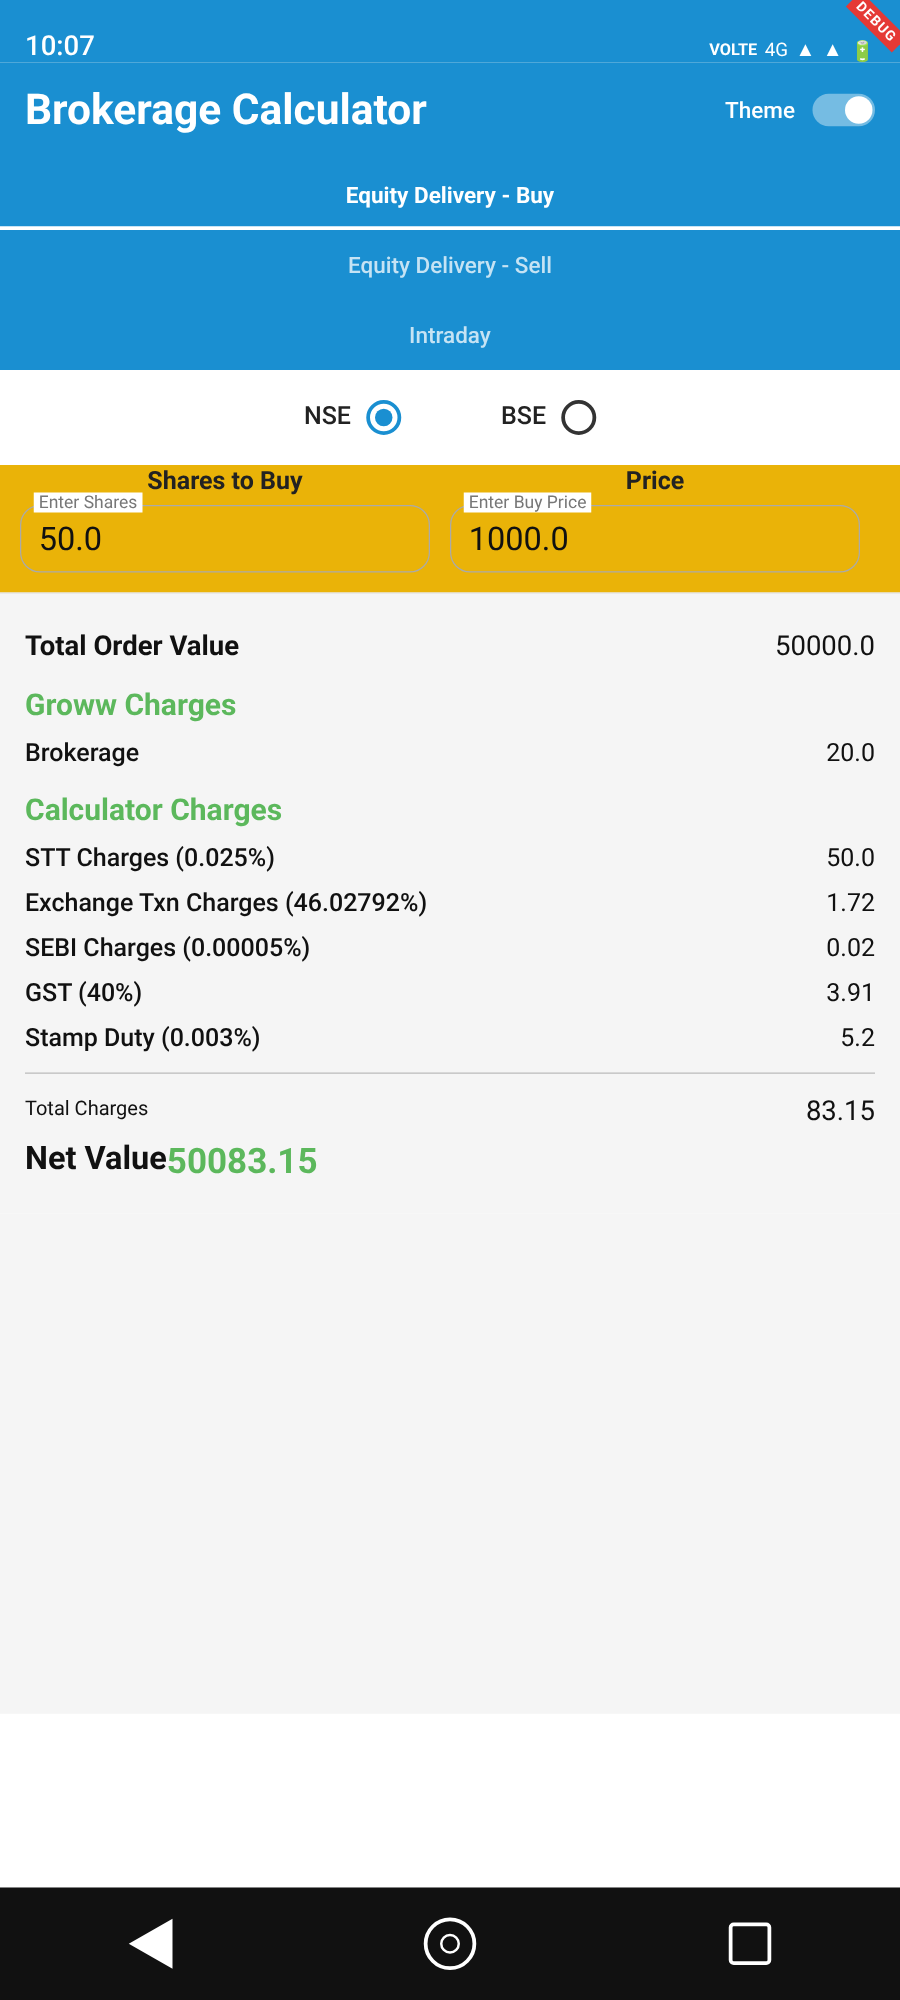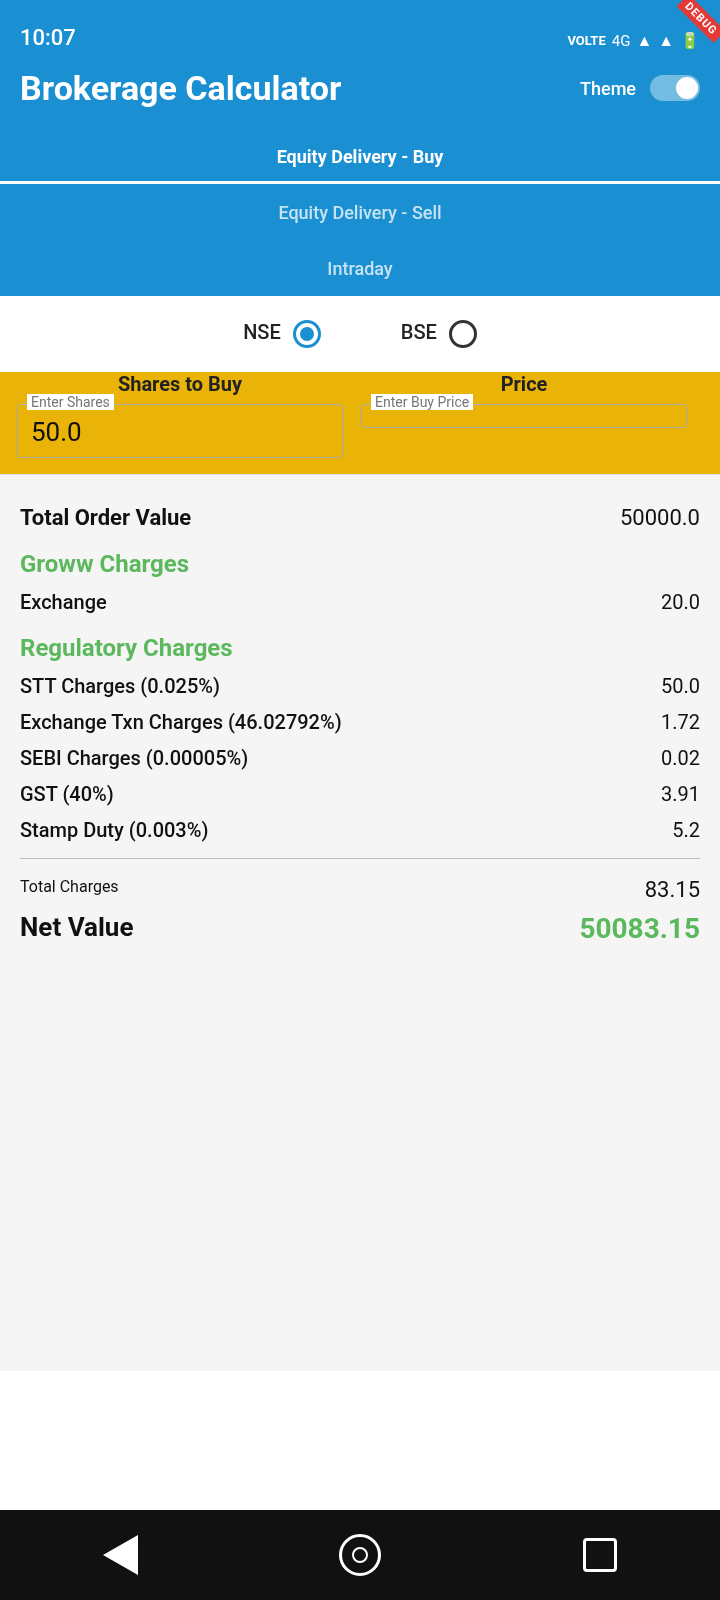--- a/index.html
+++ b/index.html
@@ -167,21 +167,21 @@
     }
     .input-label-title {
       font-size: 20px;
       font-weight: 700;
       color: #222;
       text-align: center;
       margin-bottom: 8px;
     }
     .input-wrapper {
       border: 1.5px solid #aaa;
-      border-radius: 5px;
+      border-radius: 16px;
       position: relative;
       padding: 12px 14px 10px 14px;
     }
     .input-placeholder {
       position: absolute;
       top: -11px;
       left: 10px;
       background: white;
       padding: 0 4px;
       font-size: 14px;
@@ -262,23 +262,21 @@
       font-weight: 400;
       color: #111;
     }
     .total-charges-value {
       font-size: 22px;
       color: #111;
     }
 
     .net-value-row {
       display: flex;
-      justify-content: space-between;
       padding: 6px 0;
-      gap: 28px;
     }
     .net-value-label {
       font-size: 26px;
       font-weight: 700;
       color: #111;
     }
     .net-value-amount {
       font-size: 28px;
       font-weight: 700;
       color: #5cb85c;
@@ -388,40 +386,41 @@
       <div class="input-label-title">Shares to Buy</div>
       <div class="input-wrapper">
         <span class="input-placeholder">Enter Shares</span>
         <div class="input-value">50.0</div>
       </div>
     </div>
     <div class="input-group">
       <div class="input-label-title">Price</div>
       <div class="input-wrapper">
         <span class="input-placeholder">Enter Buy Price</span>
+        <div class="input-value">1000.0</div>
       </div>
     </div>
   </div>
 
   <div class="divider"></div>
 
   <div class="results">
 
     <div class="total-order-row">
       <span class="total-order-label">Total Order Value</span>
       <span class="total-order-value">50000.0</span>
     </div>
 
     <div class="section-heading">Groww Charges</div>
     <div class="result-row">
-      <span class="result-label">Exchange</span>
+      <span class="result-label">Brokerage</span>
       <span class="result-value">20.0</span>
     </div>
 
-    <div class="section-heading">Regulatory Charges</div>
+    <div class="section-heading">Calculator Charges</div>
 
     <div class="result-row">
       <span class="result-label">STT Charges (0.025%)</span>
       <span class="result-value">50.0</span>
     </div>
     <div class="result-row">
       <span class="result-label">Exchange Txn Charges (46.02792%)</span>
       <span class="result-value">1.72</span>
     </div>
     <div class="result-row">

